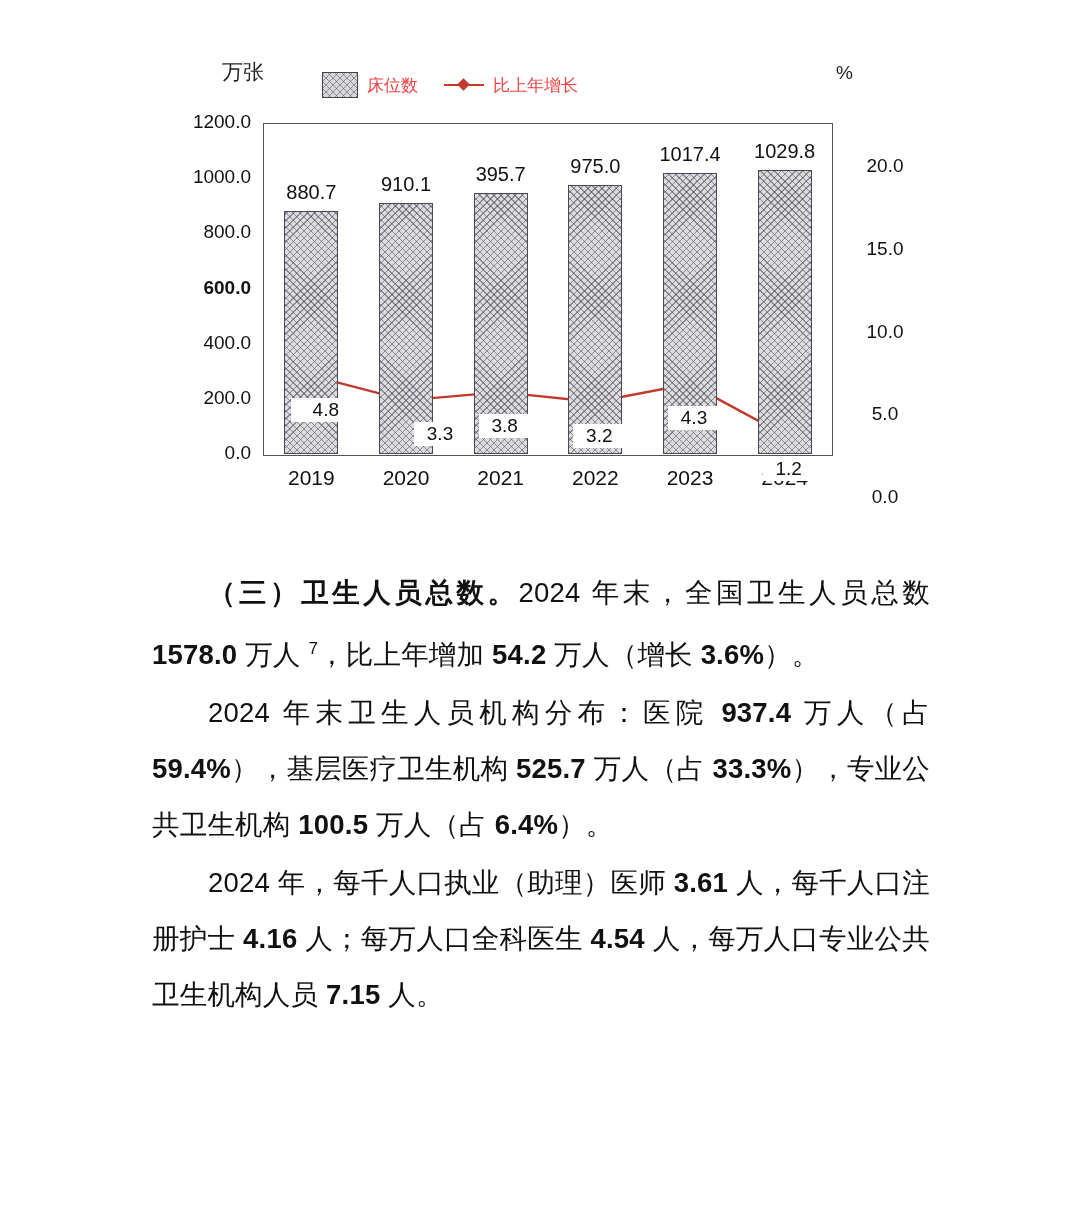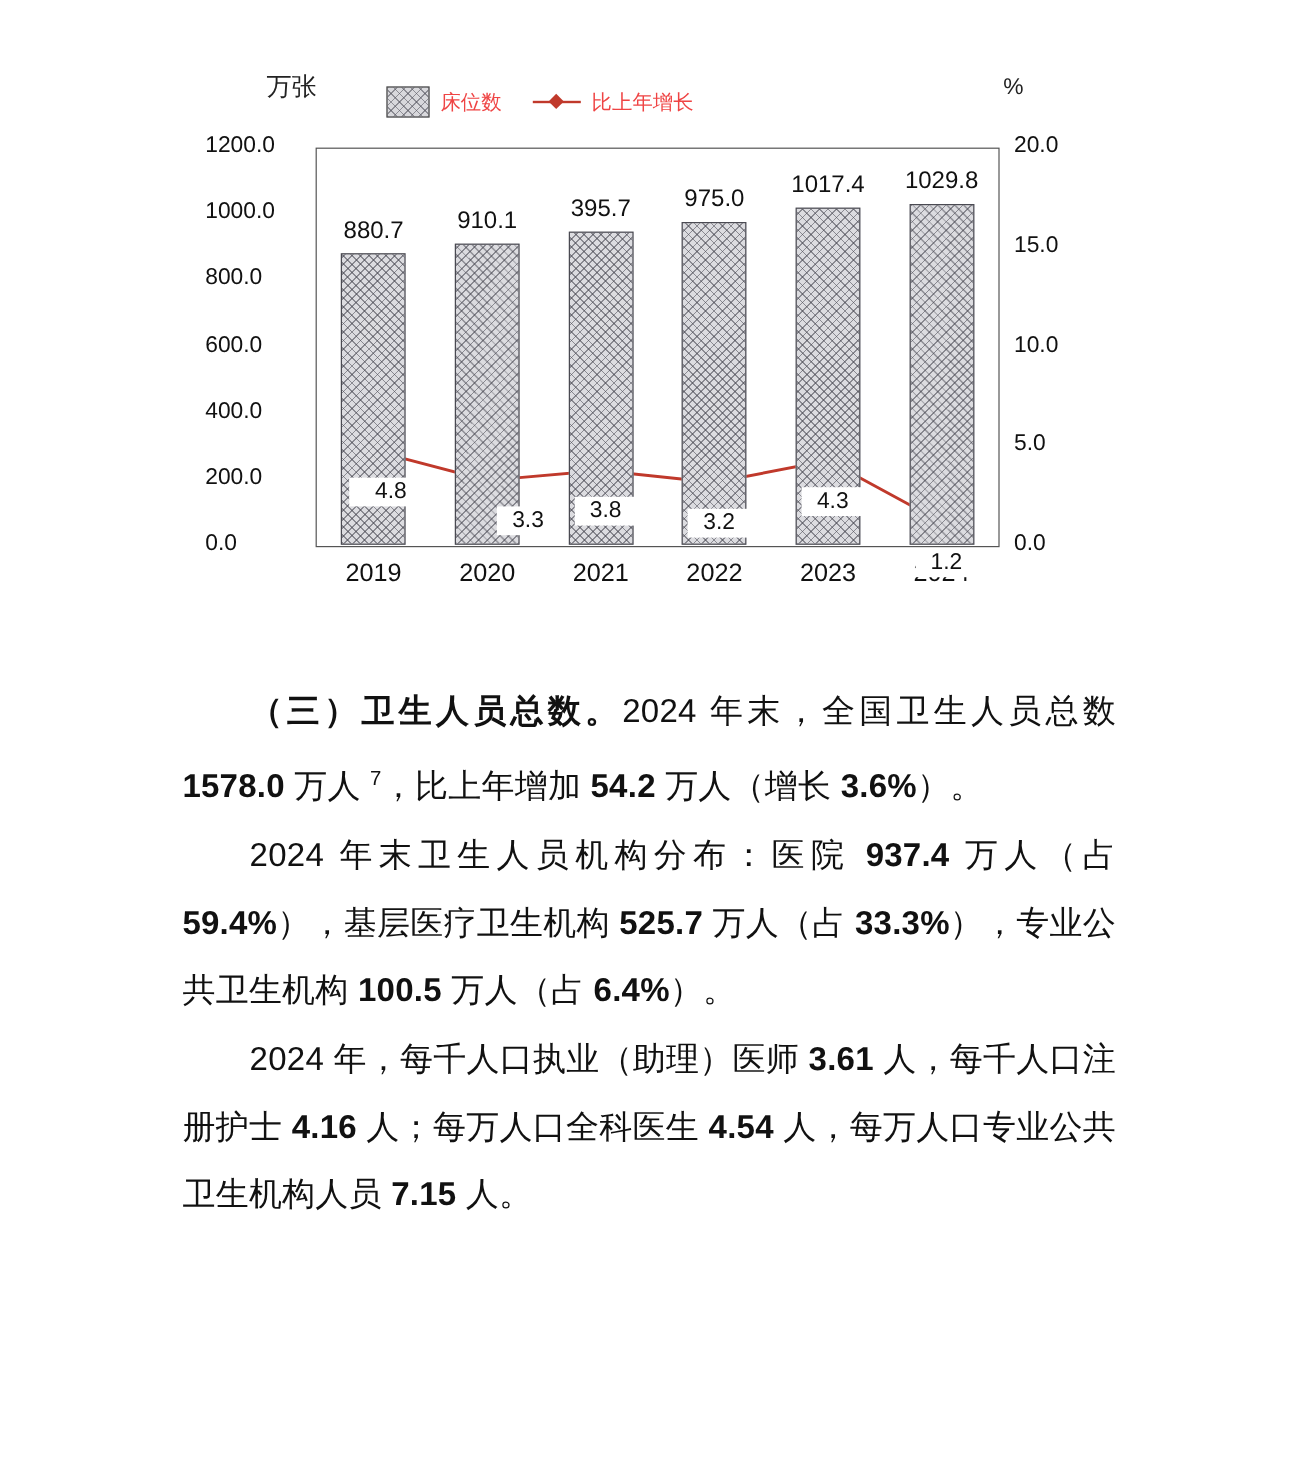--- a/index.html
+++ b/index.html
@@ -108,22 +108,22 @@
     left: 0; top: 0; right: 0; bottom: 0;
   }
 
   .ytick-left, .ytick-right {
     position: absolute;
     font-family: "Liberation Sans", sans-serif;
     font-size: 19px;
     color: #111;
     white-space: nowrap;
   }
-  .ytick-left { width: 80px; }
-  .ytick-right { text-align: left; width: 80px; }
+  .ytick-left { text-align: right; width: 80px; }
+  .ytick-right { text-align: center; width: 80px; margin-top: 44px; }
 
   .bar {
     position: absolute;
     bottom: 0;
     width: 54px;
     border: 1px solid #4a4a52;
     background-color: #dcdce0;
     background-image:
       repeating-linear-gradient(45deg, rgba(70,70,80,.55) 0 1px, transparent 1px 5px),
       repeating-linear-gradient(-45deg, rgba(70,70,80,.55) 0 1px, transparent 1px 5px);
@@ -220,21 +220,21 @@
           <rect x="421.0000000000001" y="254.83500000000004" width="10" height="10" fill="#c0392b" transform="rotate(45 426.0000000000001 259.83500000000004)"></rect>
           <rect x="515.6666666666667" y="306.14" width="10" height="10" fill="#c0392b" transform="rotate(45 520.6666666666667 311.14)"></rect>
         </svg>
     </div>
   </div>
 
   <div id="y-left-ticks">
       <div class="ytick-left" style="left: 171px; top: 442px;">0.0</div>
       <div class="ytick-left" style="left: 171px; top: 386.833px;">200.0</div>
       <div class="ytick-left" style="left: 171px; top: 331.667px;">400.0</div>
-      <div class="ytick-left" style="left: 171px; top: 276.5px;">600.0</div>
+      <div class="ytick-left" style="left: 171px; top: 276.5px; font-weight: bold;">600.0</div>
       <div class="ytick-left" style="left: 171px; top: 221.333px;">800.0</div>
       <div class="ytick-left" style="left: 171px; top: 166.167px;">1000.0</div>
       <div class="ytick-left" style="left: 171px; top: 111px;">1200.0</div>
     </div>
   <div id="y-right-ticks">
       <div class="ytick-right" style="left: 845px; top: 442px;">0.0</div>
       <div class="ytick-right" style="left: 845px; top: 359.25px;">5.0</div>
       <div class="ytick-right" style="left: 845px; top: 276.5px;">10.0</div>
       <div class="ytick-right" style="left: 845px; top: 193.75px;">15.0</div>
       <div class="ytick-right" style="left: 845px; top: 111px;">20.0</div>

